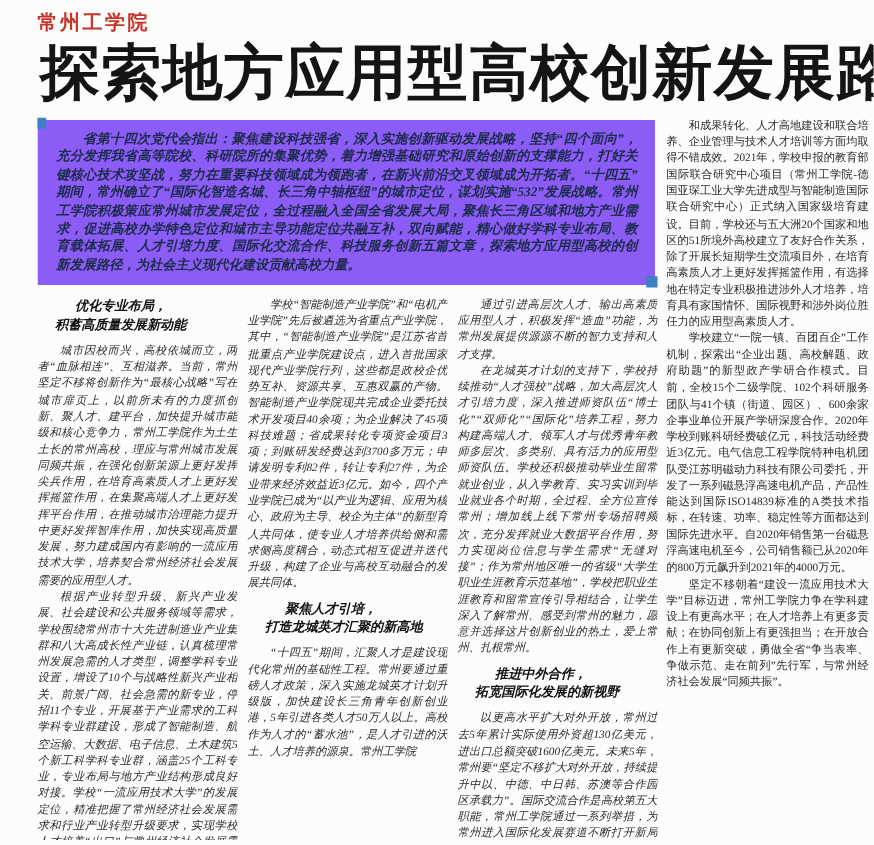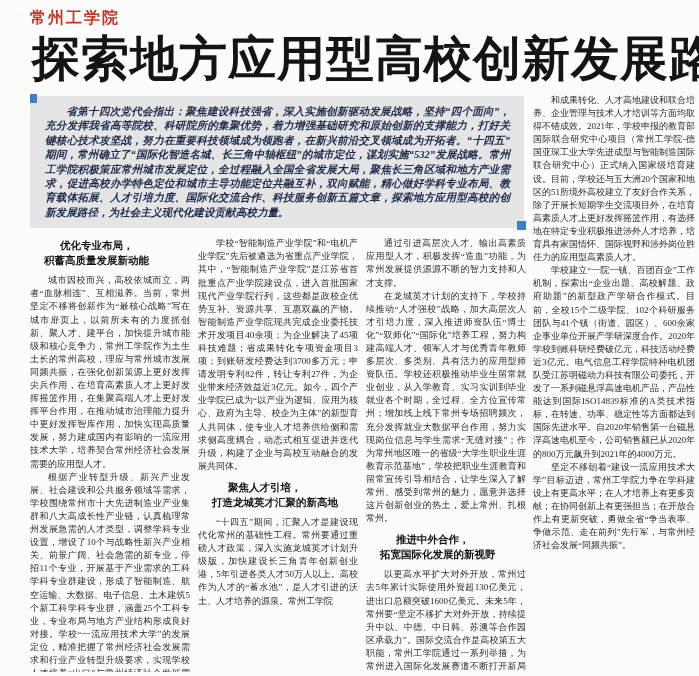--- a/index.html
+++ b/index.html
@@ -17,32 +17,32 @@
   }
   .headline {
     font-family:"Liberation Sans","DejaVu Sans",sans-serif;
     font-size:48px; font-weight:900; color:#141414;
     letter-spacing:1px; margin:4px 0 10px 2px; line-height:50px;
     white-space:nowrap;
   }
   .content { display:flex; gap:7px; height:578px; overflow:hidden; }
   .left { width:497px; display:flex; flex-direction:column; }
   .lede-box {
-    position:relative; background:#e5e5e5;
+    position:relative; background:#8b5cf6;
     padding:9px 14px 8px 15px; margin:2px 2px 9px 0;
   }
   .corner { position:absolute; width:9px; height:9px; background:#3e80c4; }
   .corner.tl { top:-2px; left:-2px; }
   .corner.br { bottom:-2px; right:-2px; }
   .lede {
     margin:0; font-size:10.6px; line-height:14.4px;
     font-weight:700; font-style:italic; color:#1c2b4a;
     text-align:justify; text-indent:2em;
   }
-  .cols3 { display:flex; gap:8px; flex:1; overflow:hidden; }
+  .cols3 { display:flex; gap:8px; flex:1; overflow:hidden;font-style:italic; }
   .col  { width:160px; overflow:hidden; }
   .col4 { width:165px; overflow:hidden; }
   .col p, .col4 p {
     margin:0; font-size:9px; line-height:13.1px;
     text-align:justify; text-indent:2em; color:#2a2a2a;
   }
   .subhead {
     font-family:"Liberation Sans","DejaVu Sans",sans-serif;
     font-weight:700; font-size:10.5px; line-height:15px; color:#111;
     margin:7px 0 6px;

